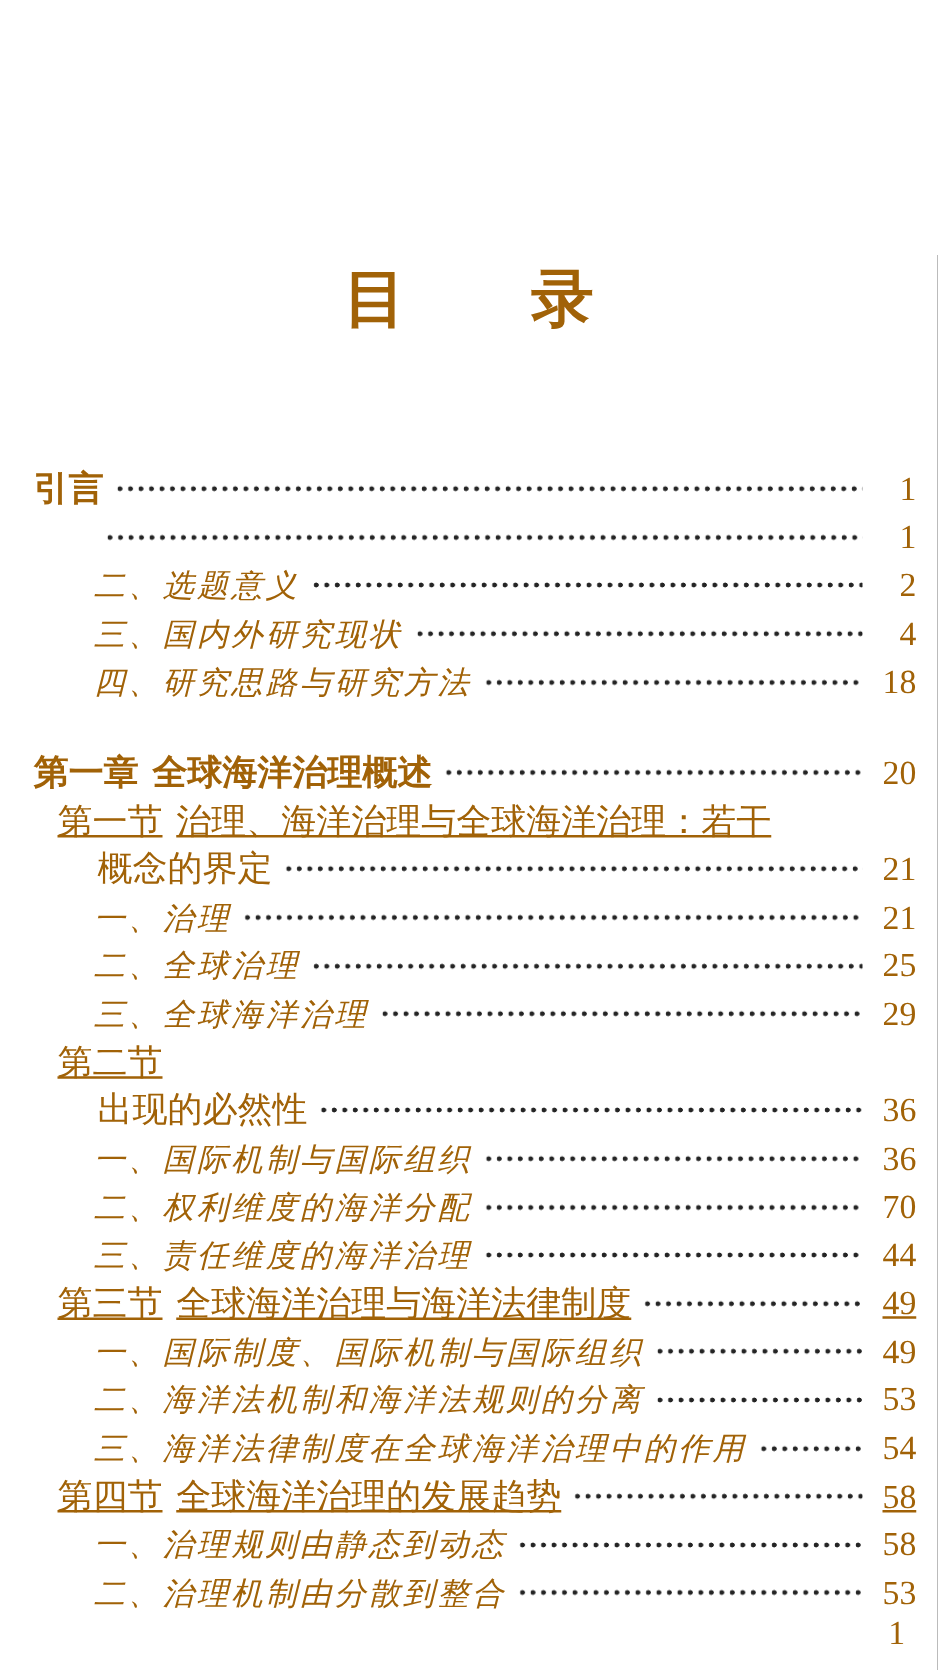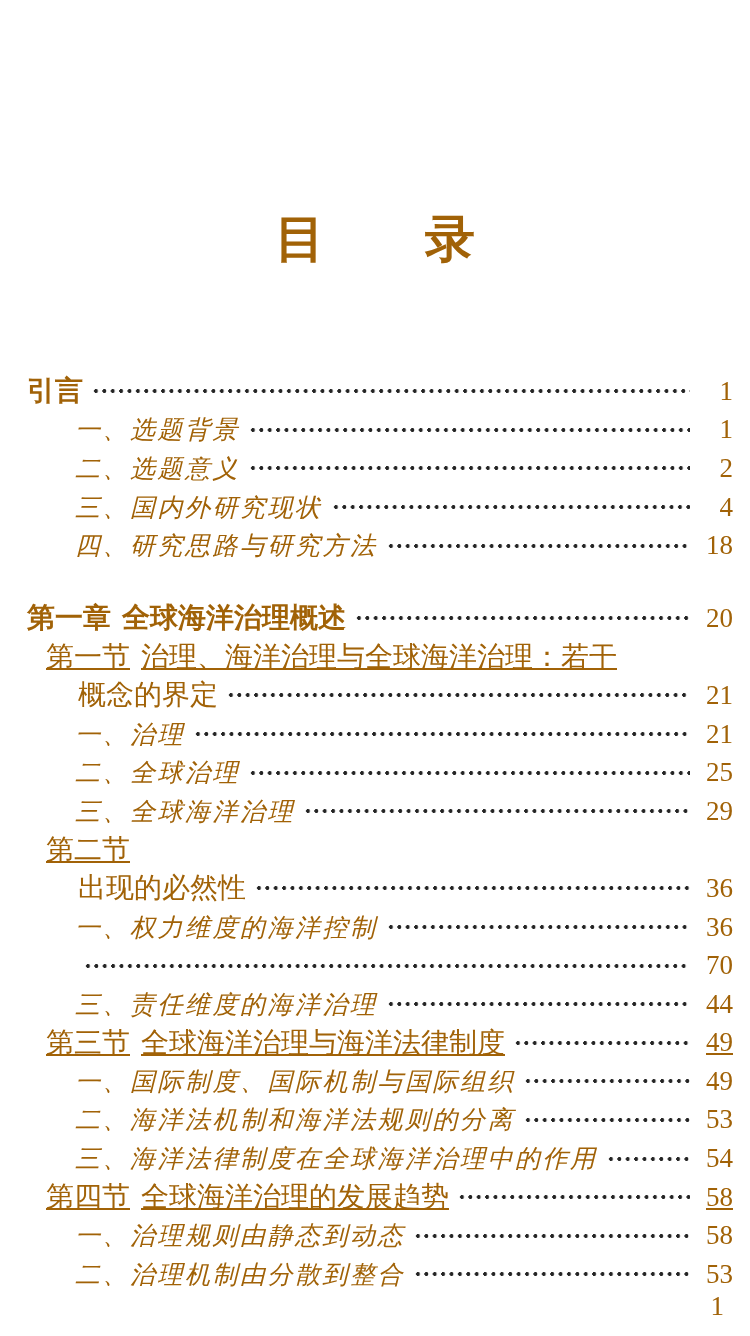--- a/index.html
+++ b/index.html
@@ -80,21 +80,20 @@
 
 <div class="page">
   <h1 class="title">目　　录</h1>
   <div class="toc">
       <div class="toc-row chapter">
         <span class="txt">引言</span>
         <div class="leader"></div>
         <span class="pg">1</span>
       </div>
       <div class="toc-row item">
-        <span class="txt">一、选题背景</span>
         <div class="leader"></div>
         <span class="pg">1</span>
       </div>
       <div class="toc-row item">
         <span class="txt">二、选题意义</span>
         <div class="leader"></div>
         <span class="pg">2</span>
       </div>
       <div class="toc-row item">
         <span class="txt">三、国内外研究现状</span>
@@ -138,25 +137,26 @@
       </div>
       <div class="toc-row section">
         <span class="num">第二节</span>
       </div>
       <div class="toc-row cont">
         <span class="txt">出现的必然性</span>
         <div class="leader"></div>
         <span class="pg">36</span>
       </div>
       <div class="toc-row item">
-        <span class="txt">一、权力维度的海洋控制</span>
+        <span class="txt">一、国际机制与国际组织</span>
         <div class="leader"></div>
         <span class="pg">36</span>
       </div>
       <div class="toc-row item">
+        <span class="txt">二、权利维度的海洋分配</span>
         <div class="leader"></div>
         <span class="pg">70</span>
       </div>
       <div class="toc-row item">
         <span class="txt">三、责任维度的海洋治理</span>
         <div class="leader"></div>
         <span class="pg">44</span>
       </div>
       <div class="toc-row section">
         <span class="num">第三节</span>

